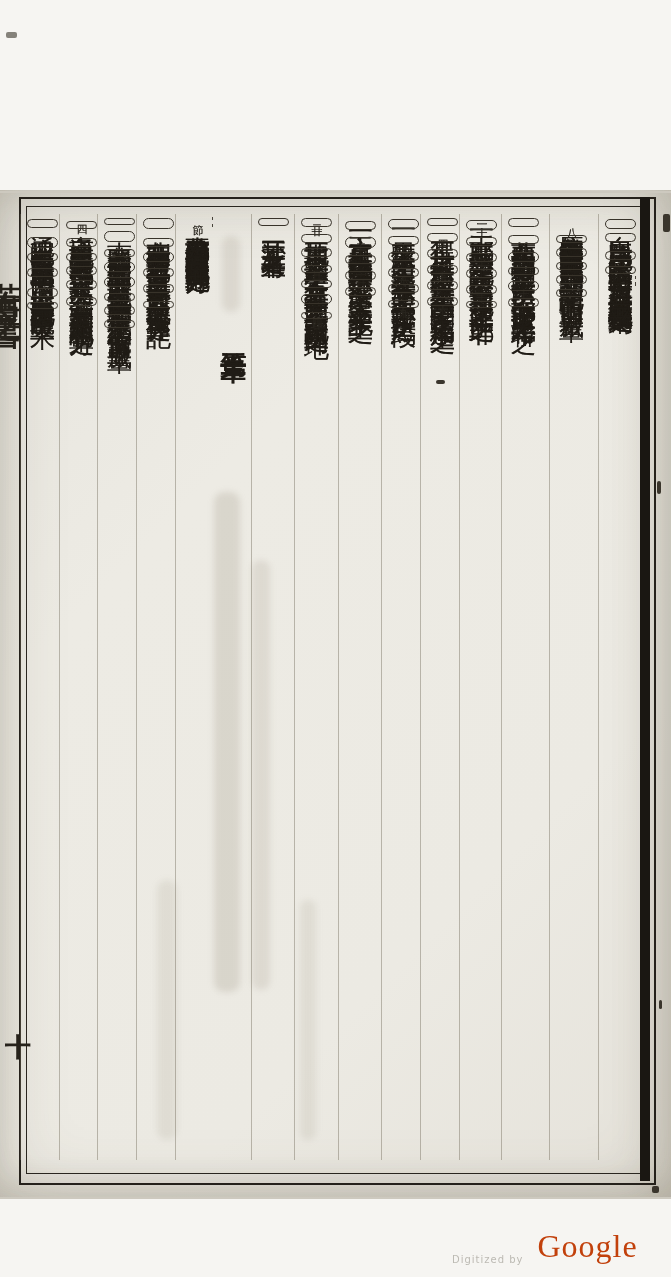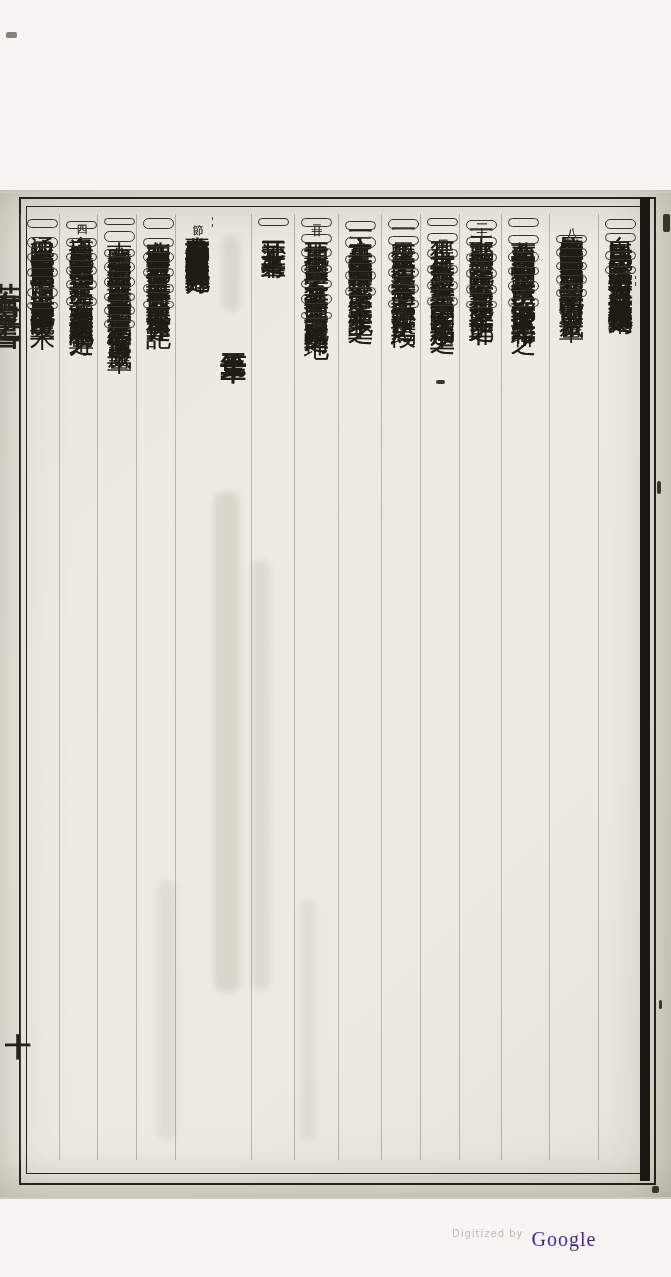--- a/index.html
+++ b/index.html
@@ -53,24 +53,24 @@
   .running-title{
     position:absolute;left:-15px;top:258px;
     writing-mode:vertical-rl;text-orientation:upright;
     font-size:30px;letter-spacing:9px;font-weight:bold;color:#26221b;
   }
   .page-number{
     position:absolute;left:5px;top:1030px;font-size:26px;color:#26221b;font-weight:bold;
   }
   
   .watermark{
-    position:absolute;left:452px;top:1228px;display:flex;align-items:flex-start;gap:8px;
+    position:absolute;left:452px;top:1228px;display:flex;align-items:flex-end;gap:8px;
   }
   .wm-small{font-size:10px;color:#bcbab3;letter-spacing:1px;}
-  .wm-logo{font-family:"Liberation Serif","DejaVu Serif",serif;font-size:20px;color:#4c1d95;letter-spacing:1px;}
+  .wm-logo{font-family:"Liberation Serif","DejaVu Serif",serif;font-size:32px;color:#c2410c;letter-spacing:1px;margin-left:6px;}
   
   .smudge{position:absolute;border-radius:10px;filter:blur(3px);}
   .speck{position:absolute;background:#3a352c;border-radius:2px;}
   .page-edge-line{position:absolute;left:0;width:671px;height:2px;background:#cdc9bf;}
 </style>
 </head>
 <body>
 
 <div class="paper"></div>
 <div class="page-edge-line" style="top:191px"></div>

